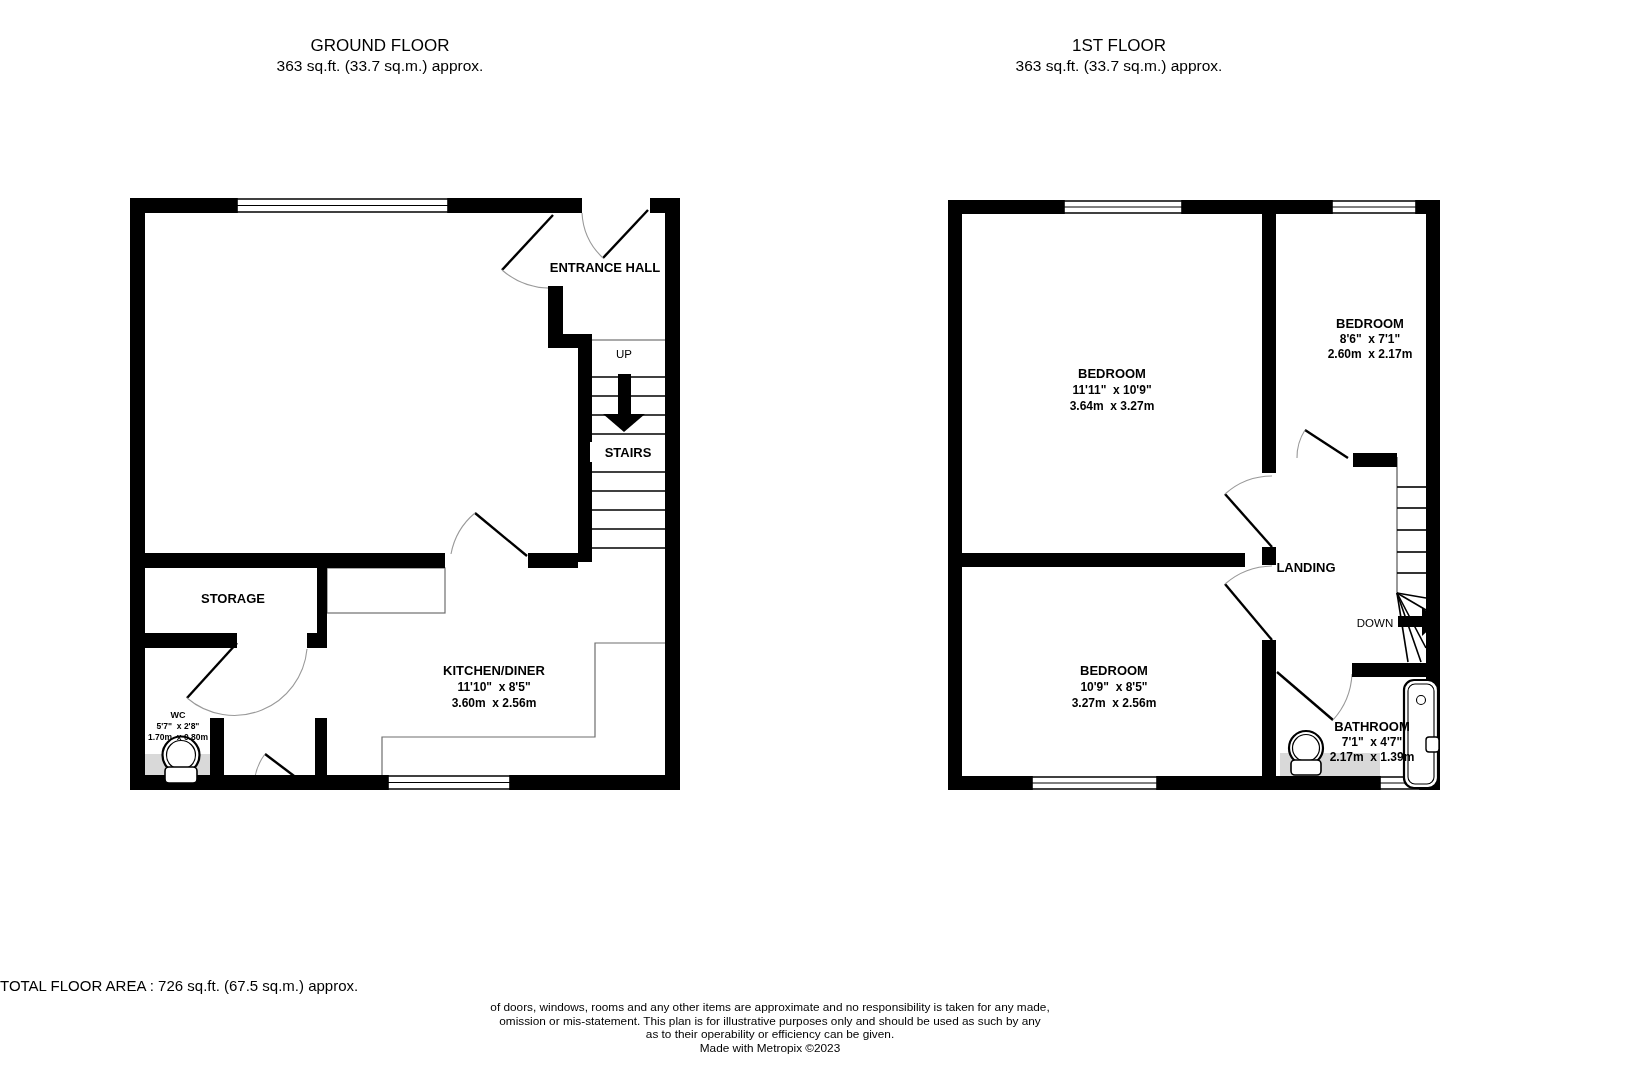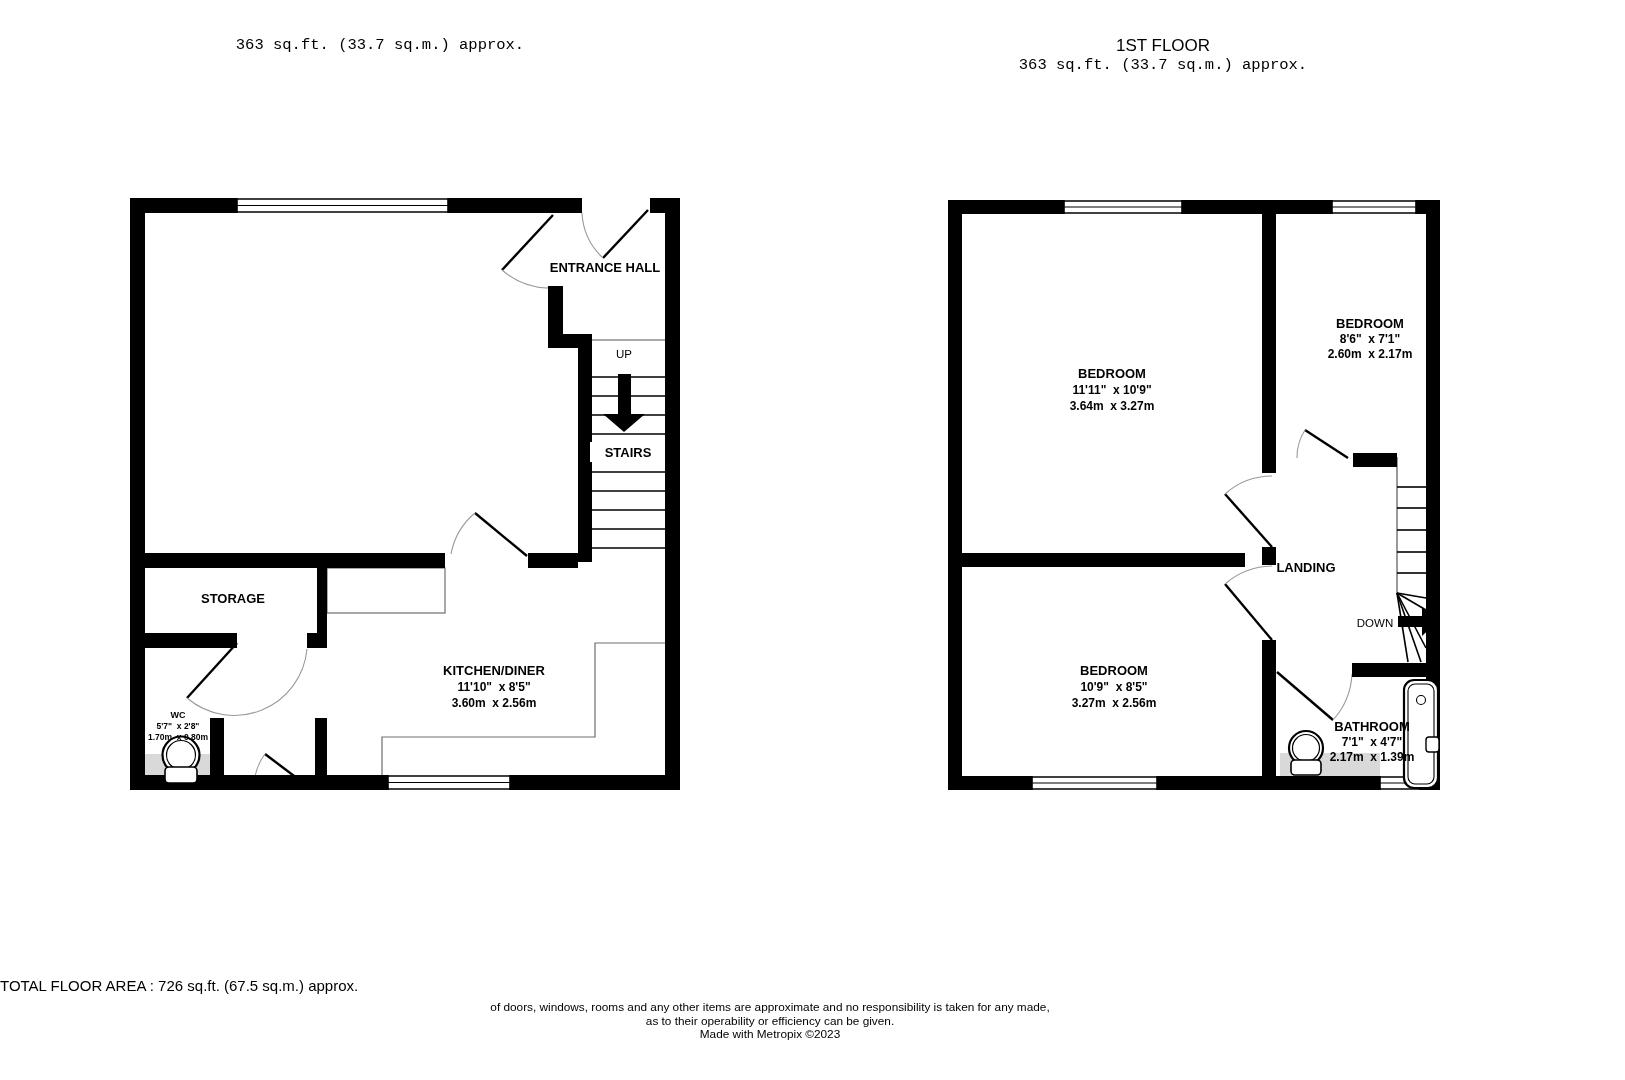--- a/index.html
+++ b/index.html
@@ -2,21 +2,21 @@
 <html><head>
 <meta charset="utf-8">
 <style>
   html,body{margin:0;padding:0;}
   body{
     width:1625px;height:1080px;background:#ffffff;position:relative;overflow:hidden;
     font-family:"Liberation Sans", sans-serif;color:#000;
   }
   .plan-title{position:absolute;text-align:center;width:550px;}
   .plan-title .t1{font-size:17px;line-height:20px;font-weight:400;}
-  .plan-title .t2{font-size:15.5px;line-height:19px;font-weight:400;font-family:Liberation Mono, monospace;}
+  .plan-title .t2{font-size:15.5px;line-height:19px;font-weight:400;}
   .floor-svg{position:absolute;}
   .footer-total{position:absolute;left:0;top:977px;width:1540px;text-align:left;
     font-size:15px;font-weight:400;}
   .footer-disclaimer{position:absolute;left:0;top:1001px;width:1540px;text-align:center;
     font-size:11.8px;line-height:13.6px;font-weight:400;}
   
   .wall{fill:#000;stroke:none;}
   .winfill{fill:#fff;stroke:none;}
   .winline{stroke:#000;stroke-width:1.6;fill:none;}
   .winmid{stroke:#000;stroke-width:1;fill:none;}
@@ -31,24 +31,25 @@
   .lbl-room{font-size:13px;}
   .lbl-dim{font-size:12px;}
   .lbl-plain{font-family:"Liberation Sans",sans-serif;font-weight:400;fill:#000;text-anchor:middle;font-size:11.5px;}
   .lbl-wc{font-size:9px;}
   .lbl-wcdim{font-size:8.5px;}
 </style>
 </head>
 <body>
 
 <div class="plan-title" style="left:105px;top:36px;">
+  <div class="t1">GROUND FLOOR</div>
   <div class="t2">363 sq.ft. (33.7 sq.m.) approx.</div>
 </div>
 
-<div class="plan-title" style="left:888px;top:36px;">
+<div class="plan-title" style="left:844px;top:36px;">
   <div class="t1">1ST FLOOR</div>
   <div class="t2">363 sq.ft. (33.7 sq.m.) approx.</div>
 </div>
 
 <svg class="floor-svg" style="left:130px;top:198px;" width="550" height="592" viewBox="0 0 550 592">
 
   <rect class="gray" x="15" y="556" width="77" height="30"></rect>
 
   <g>
     <line class="thinline" x1="462" y1="142" x2="535" y2="142"></line>
@@ -287,15 +288,16 @@
   <g>
     <text class="lbl lbl-room" x="424" y="531">BATHROOM</text>
     <text class="lbl lbl-dim" x="424" y="546">7'1"  x 4'7"</text>
     <text class="lbl lbl-dim" x="424" y="561">2.17m  x 1.39m</text>
   </g>
 </svg>
 
 <div class="footer-total">TOTAL FLOOR AREA : 726 sq.ft. (67.5 sq.m.) approx.</div>
 <div class="footer-disclaimer">
   <div>of doors, windows, rooms and any other items are approximate and no responsibility is taken for any made,</div>
+  <div>omission or mis-statement. This plan is for illustrative purposes only and should be used as such by any</div>
   <div>as to their operability or efficiency can be given.</div>
   <div>Made with Metropix ©2023</div>
 </div>
 
 </body></html>

